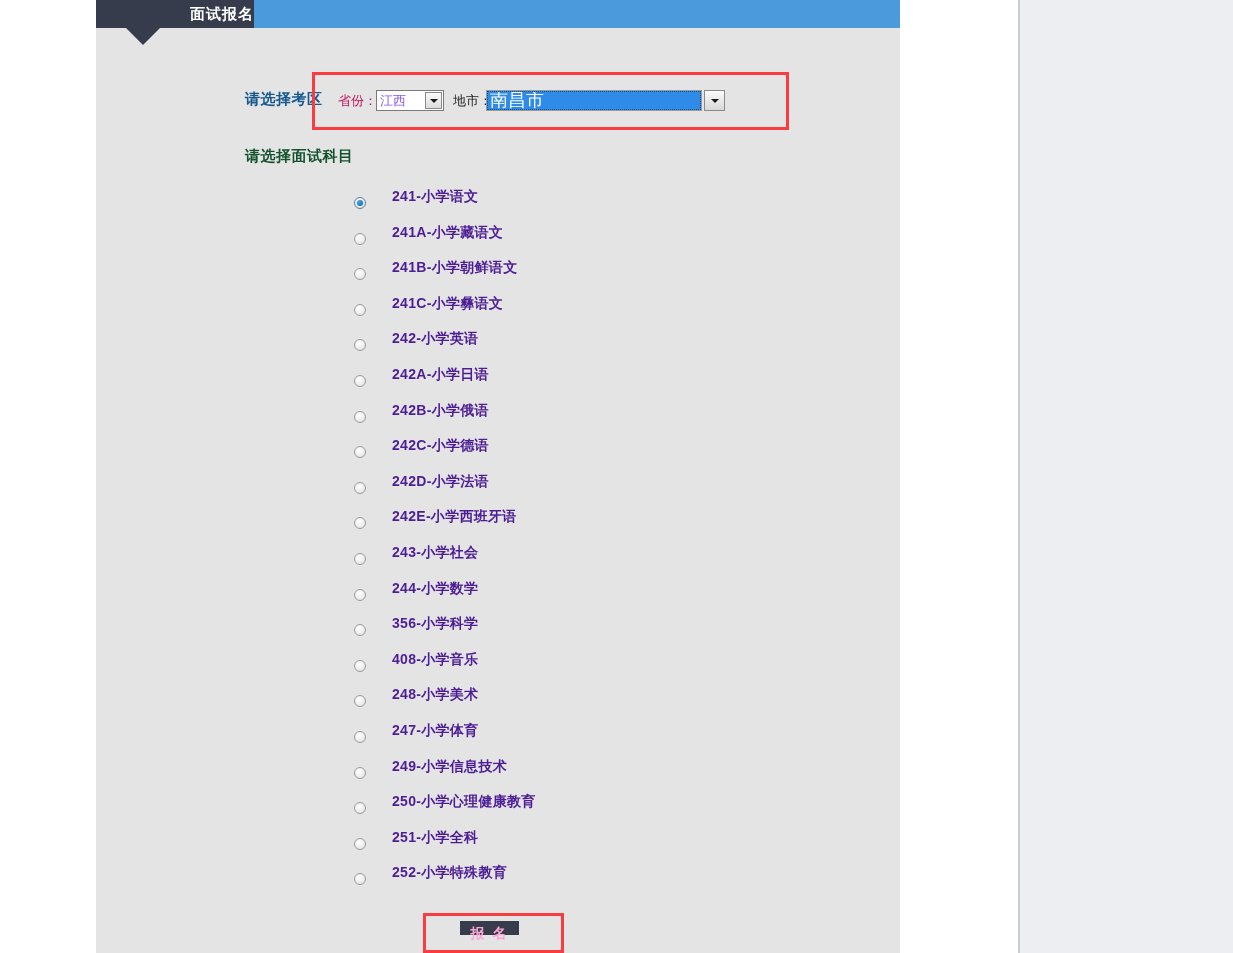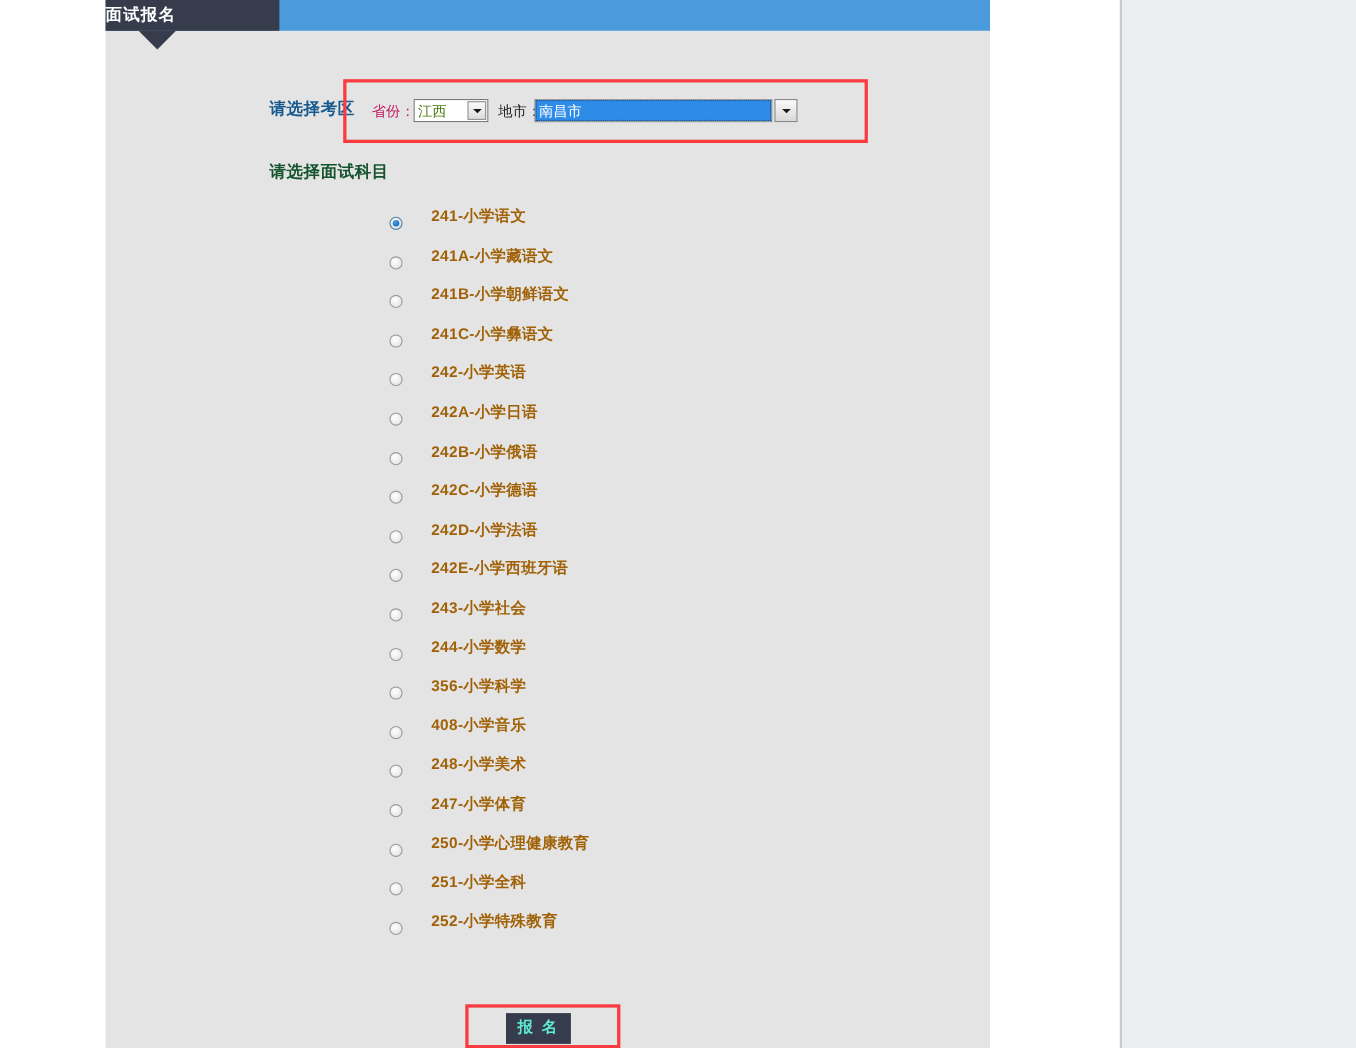--- a/index.html
+++ b/index.html
@@ -39,21 +39,21 @@
   #active-tab {
     position: absolute;
     left: 96px;
     top: 0;
     width: 158px;
     height: 28px;
     background: #363c4c;
     color: #ffffff;
     font-size: 15px;
     font-weight: bold;
-    text-align: left;
+    text-align: right;
     line-height: 28px;
     letter-spacing: 1px;
     box-sizing: border-box;
   }
   #tab-pointer {
     position: absolute;
     left: 126px;
     top: 28px;
     width: 0;
     height: 0;
@@ -105,21 +105,21 @@
   #province-select {
     position: absolute;
     left: 376px;
     top: 90px;
     width: 68px;
     height: 21px;
     background: #ffffff;
     border: 1px solid #7a7a7a;
     box-sizing: border-box;
     font-size: 13px;
-    color: #4d7c0f;
+    color: #8b5cf6;
     padding-left: 3px;
     line-height: 19px;
     white-space: nowrap;
     overflow: hidden;
   }
   #province-arrow-btn {
     position: absolute;
     right: 1px;
     top: 1px;
     width: 17px;
@@ -157,21 +157,21 @@
     background: #2e8ce8;
     border: 1px solid #9a9a9a;
     box-sizing: border-box;
     padding: 1px;
   }
   #city-select-inner {
     width: 100%;
     height: 100%;
     box-sizing: border-box;
     outline: 1px dotted #1b4f86;
-    font-size: 13px;
+    font-size: 18px;
     color: #ffffff;
     line-height: 17px;
     padding-left: 2px;
     white-space: nowrap;
     overflow: hidden;
   }
   #city-arrow-btn {
     position: absolute;
     left: 704px;
     top: 90px;
@@ -227,44 +227,44 @@
     height: 6px;
     border-radius: 50%;
     background: radial-gradient(circle at 35% 30%, #4aa3e8 0%, #1a72c0 70%, #0f4f8a 100%);
   }
   .subject-text {
     position: absolute;
     left: 42px;
     top: 0;
     font-size: 14px;
     font-weight: bold;
-    color: #a16207;
+    color: #4c1d95;
     letter-spacing: 0.3px;
     white-space: nowrap;
   }
 
   
   #submit-redbox {
     position: absolute;
     left: 423px;
     top: 913px;
     width: 141px;
     height: 40px;
     border: 3px solid #fa3c41;
     box-sizing: border-box;
     pointer-events: none;
   }
   #submit-button {
     position: absolute;
     left: 460px;
     top: 921px;
     width: 59px;
-    height: 28px;
+    height: 14px;
     background: #363c4c;
-    color: #5eead4;
+    color: #f9a8d4;
     font-size: 14px;
     font-weight: bold;
     text-align: center;
     line-height: 24px;
     letter-spacing: 2px;
     box-sizing: border-box;
     cursor: pointer;
   }
 </style>
 </head>
@@ -360,20 +360,24 @@
     <div class="subject-row">
       <span class="radio"></span>
       <span class="subject-text">248-小学美术</span>
     </div>
     <div class="subject-row">
       <span class="radio"></span>
       <span class="subject-text">247-小学体育</span>
     </div>
     <div class="subject-row">
       <span class="radio"></span>
+      <span class="subject-text">249-小学信息技术</span>
+    </div>
+    <div class="subject-row">
+      <span class="radio"></span>
       <span class="subject-text">250-小学心理健康教育</span>
     </div>
     <div class="subject-row">
       <span class="radio"></span>
       <span class="subject-text">251-小学全科</span>
     </div>
     <div class="subject-row">
       <span class="radio"></span>
       <span class="subject-text">252-小学特殊教育</span>
     </div>

